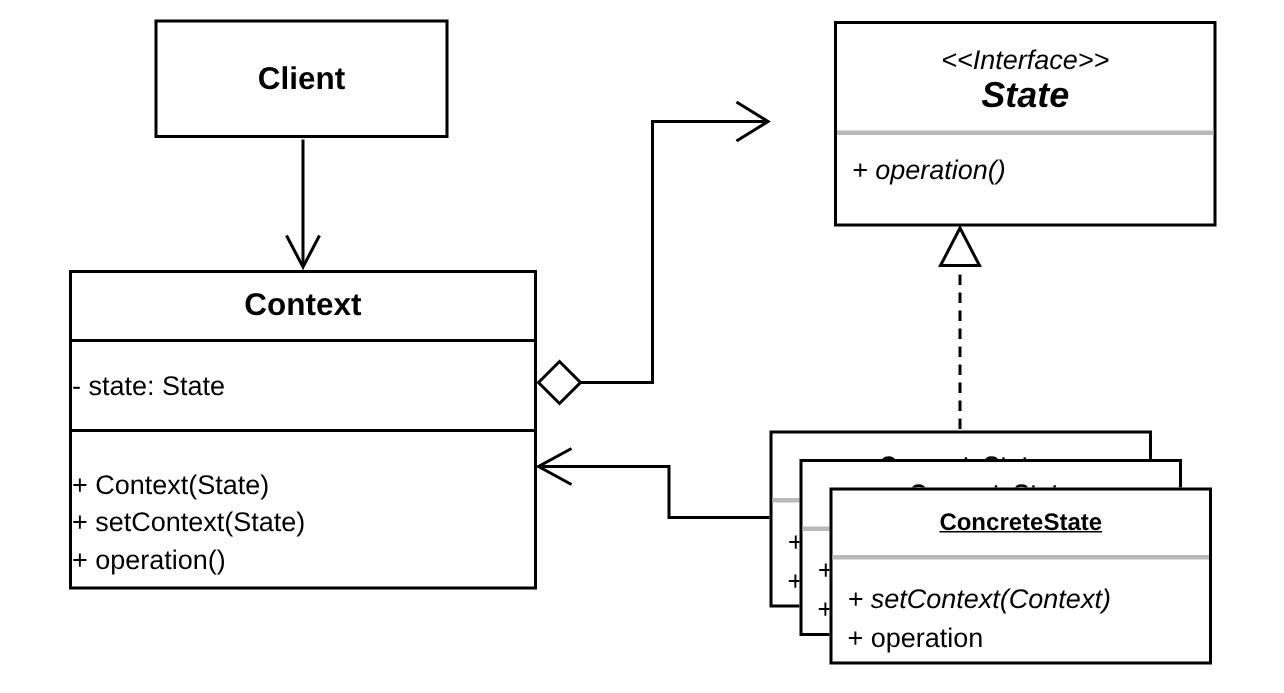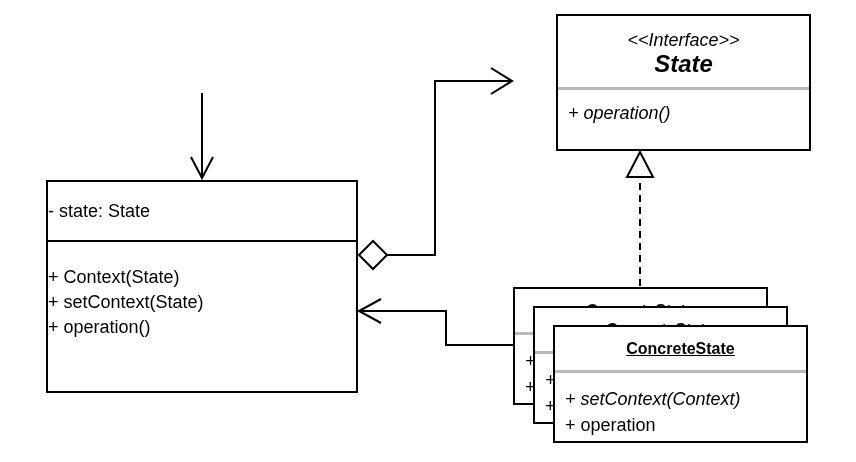--- a/index.html
+++ b/index.html
@@ -93,32 +93,36 @@
     </div>
   </div>
   <div class="uml-box concrete" id="cs-front">
     <div class="hdr">ConcreteState</div>
     <div class="body">
       <div class="abstract">+ setContext(Context)</div>
       <div>+ operation</div>
     </div>
   </div>
 
+  <div class="uml-box" id="client">
+    <span>Client</span>
+  </div>
 
   <div class="uml-box" id="state">
     <div class="hdr">
       <div class="stereotype">&lt;&lt;Interface&gt;&gt;</div>
       <div class="cls-name">State</div>
     </div>
     <div class="body">
       <div>+ operation()</div>
     </div>
   </div>
 
   <div class="uml-box" id="context">
+    <div class="hdr">Context</div>
     <div class="attrs">
       <span>- state: State</span>
     </div>
     <div class="methods">
       <div>+ Context(State)</div>
       <div>+ setContext(State)</div>
       <div>+ operation()</div>
     </div>
   </div>
 

